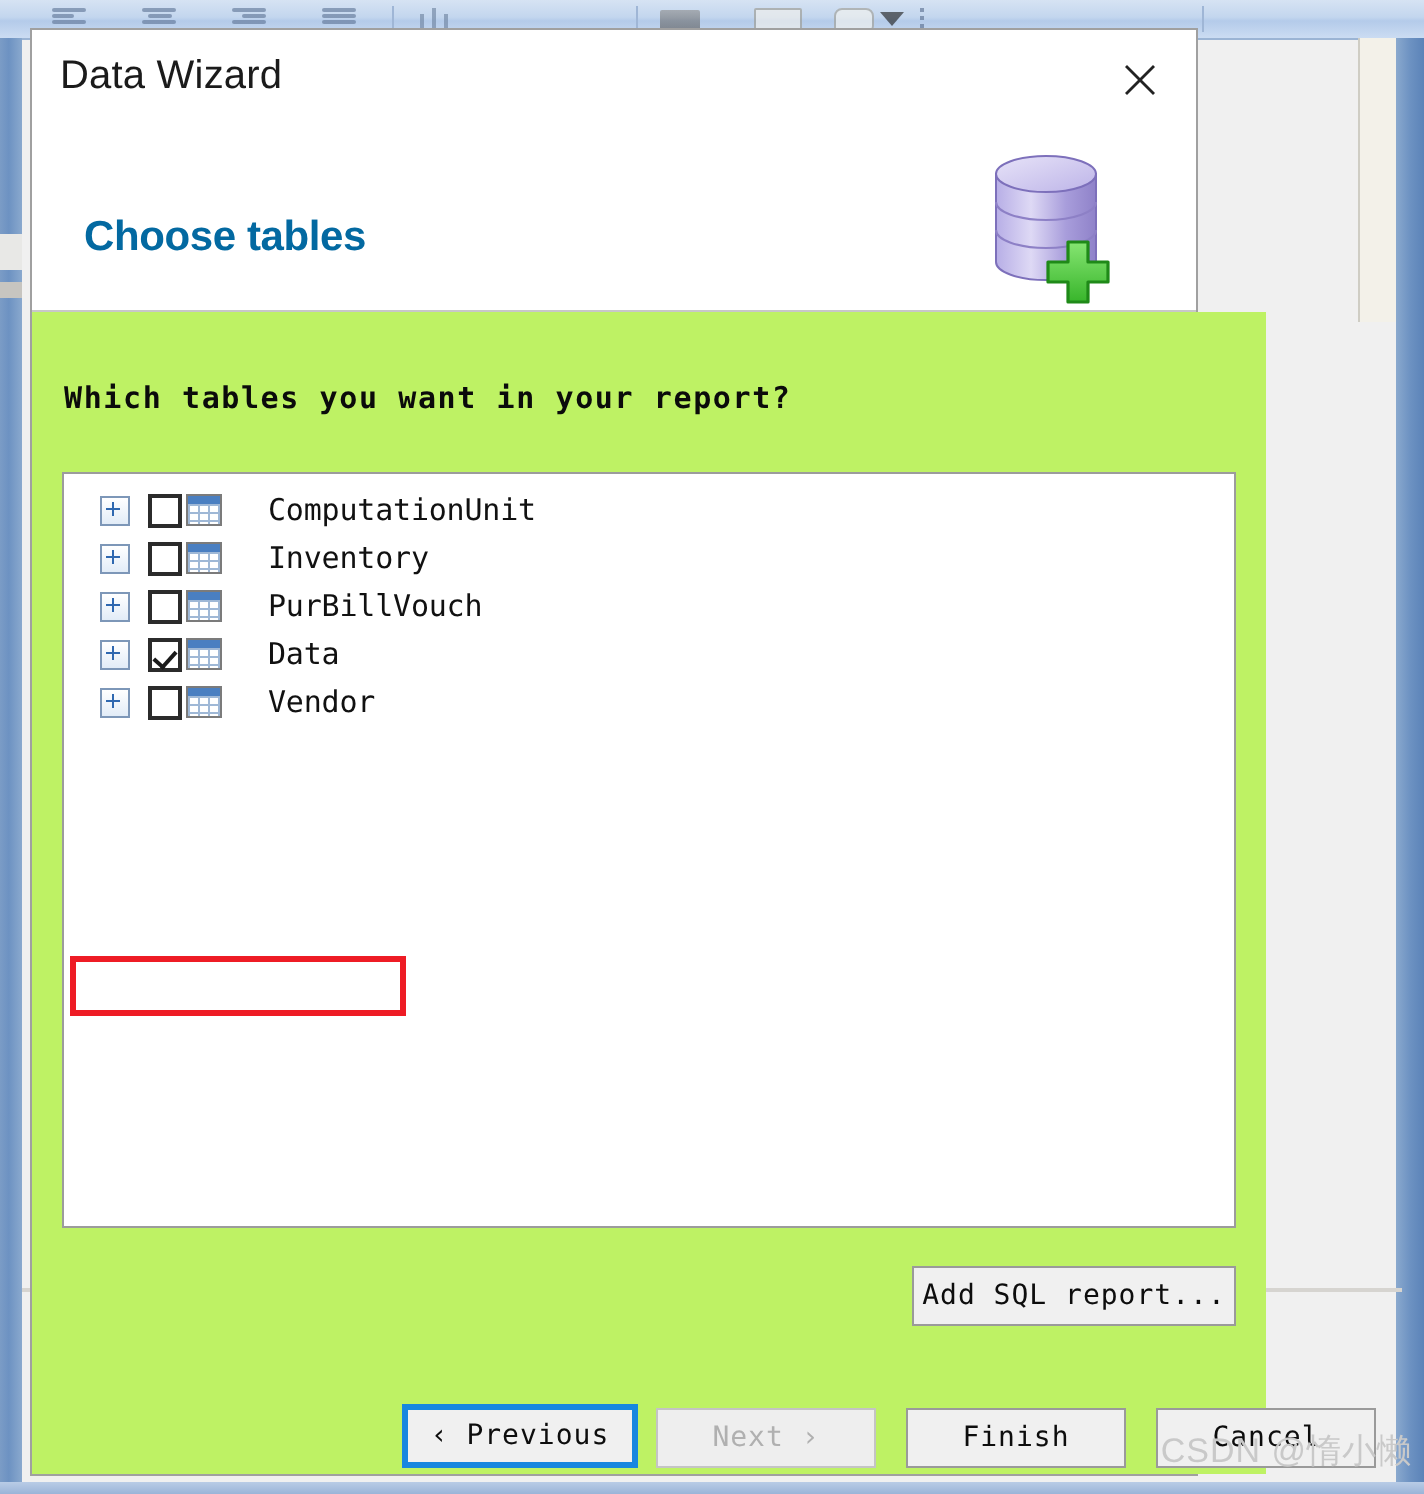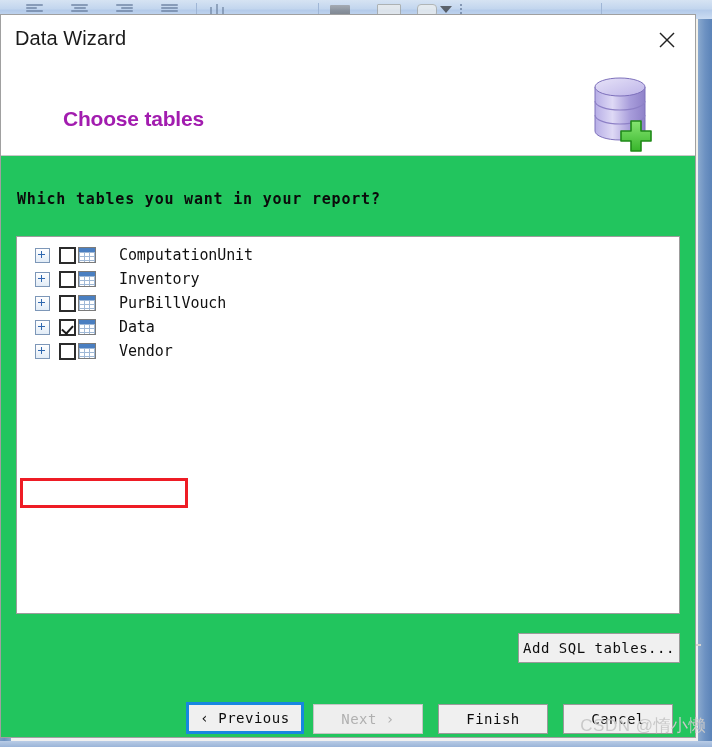--- a/index.html
+++ b/index.html
@@ -120,23 +120,23 @@
     background: linear-gradient(to bottom,#b9cce6,#9ab4d8);
   }
   .bg-panel-line {
     position: absolute;
     background: #d6d4d0;
   }
 
   
   #dialog {
     position: absolute;
-    left: 0;
+    left: 15px;
     top: 14px;
-    width: 696px;
+    width: 584px;
     height: 724px;
     background: #f0f0f0;
     border: 1px solid #a0a0a0;
     box-sizing: border-box;
   }
 
   .dlg-header {
     position: absolute;
     left: 0; top: 0;
     width: 100%;
@@ -172,41 +172,41 @@
     cursor: pointer;
   }
   .dlg-close svg { display: block; }
 
   .dlg-heading {
     position: absolute;
     left: 26px;
     top: 92px;
     font-size: 21px;
     font-weight: bold;
-    color: #a21caf;
+    color: #0369a1;
     font-family: "Liberation Sans", sans-serif;
     letter-spacing: -.2px;
-    margin-left: 36px;
   }
 
   .db-icon {
     position: absolute;
     right: 26px;
     top: 56px;
     width: 82px;
     height: 82px;
   }
 
   
   .dlg-body {
     position: absolute;
     left: 0; top: 141px;
     width: 100%;
     bottom: 0;
-    background: #22c55e;
+    background: #bef264;
+    padding-left: 35px;
   }
   .question {
     position: absolute;
     left: 16px;
     top: 34px;
     font-family: "DejaVu Sans Mono", monospace;
     font-size: 15px;
     font-weight: bold;
     color: #0b0b0b;
     letter-spacing: .8px;
@@ -553,21 +553,21 @@
               <div class="hdr"></div>
               <div class="grid"></div>
             </div>
             <div class="tree-label">Vendor</div>
           </div>
         </div>
     </div>
 
     <div class="highlight-box"></div>
 
-    <div class="btn btn-addsql">Add SQL tables...</div>
+    <div class="btn btn-addsql">Add SQL report...</div>
 
     <div class="footer-buttons">
       <div class="btn btn-prev">‹ Previous</div>
       <div class="btn btn-finish">Finish</div>
       <div class="btn btn-next">Next ›</div>
       <div class="btn btn-cancel">Cancel</div>
     </div>
   </div>
 </div>
 

